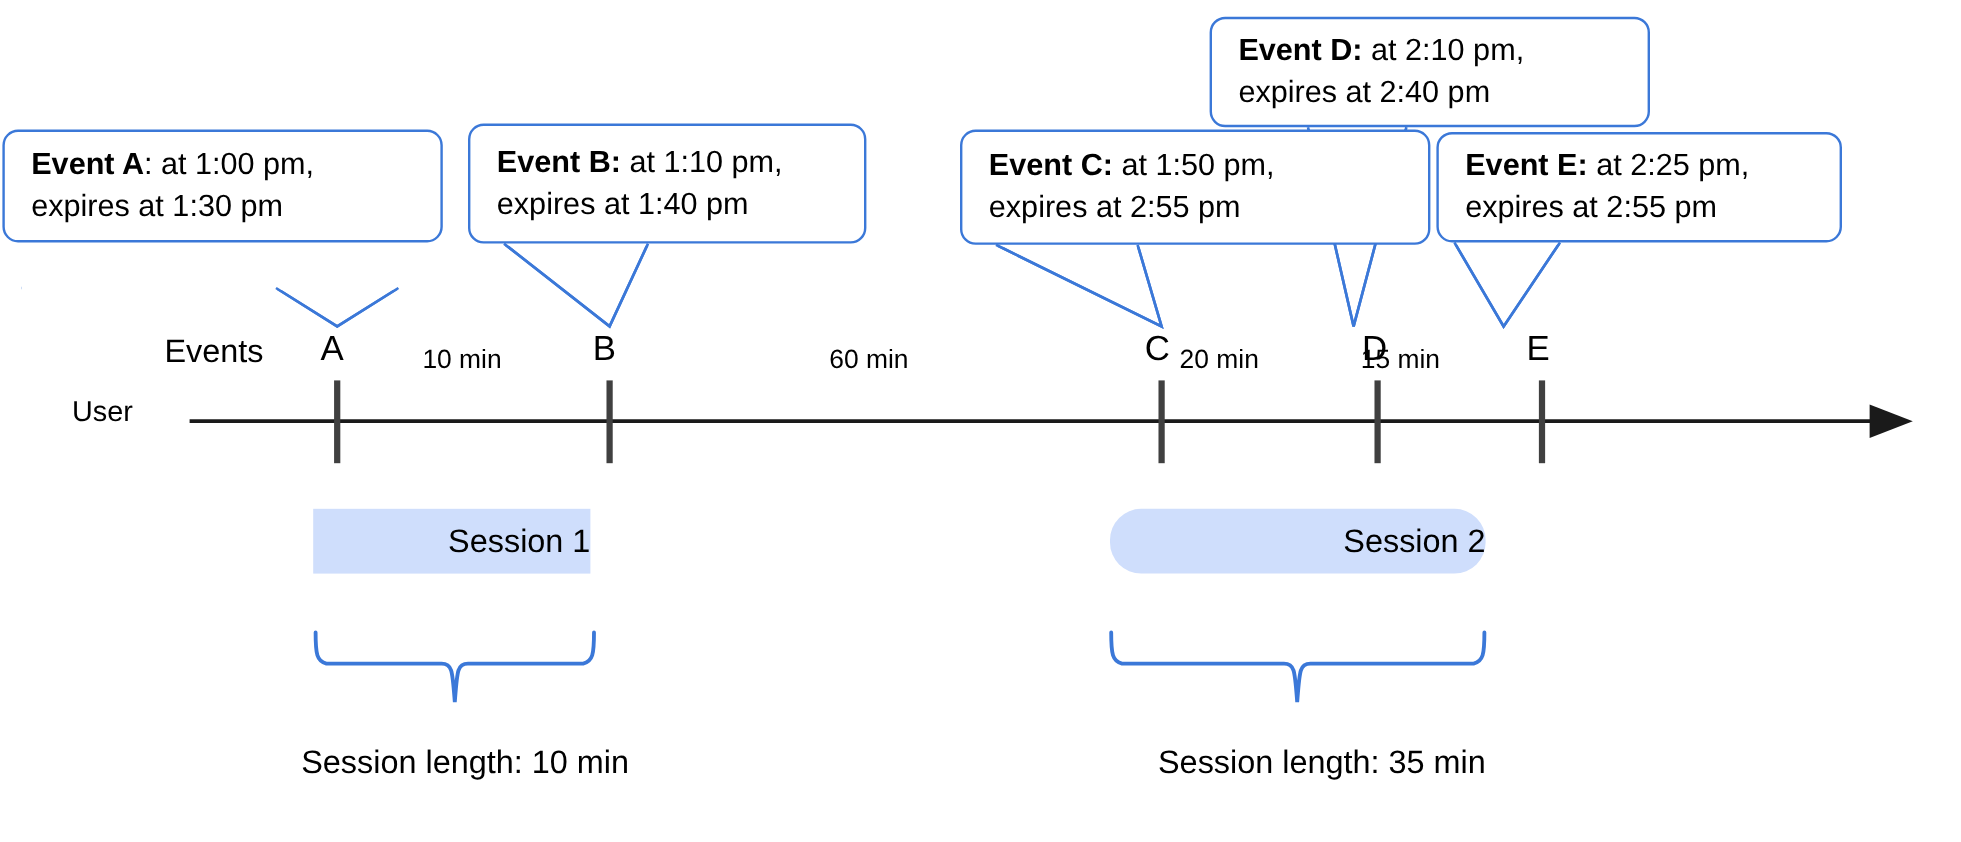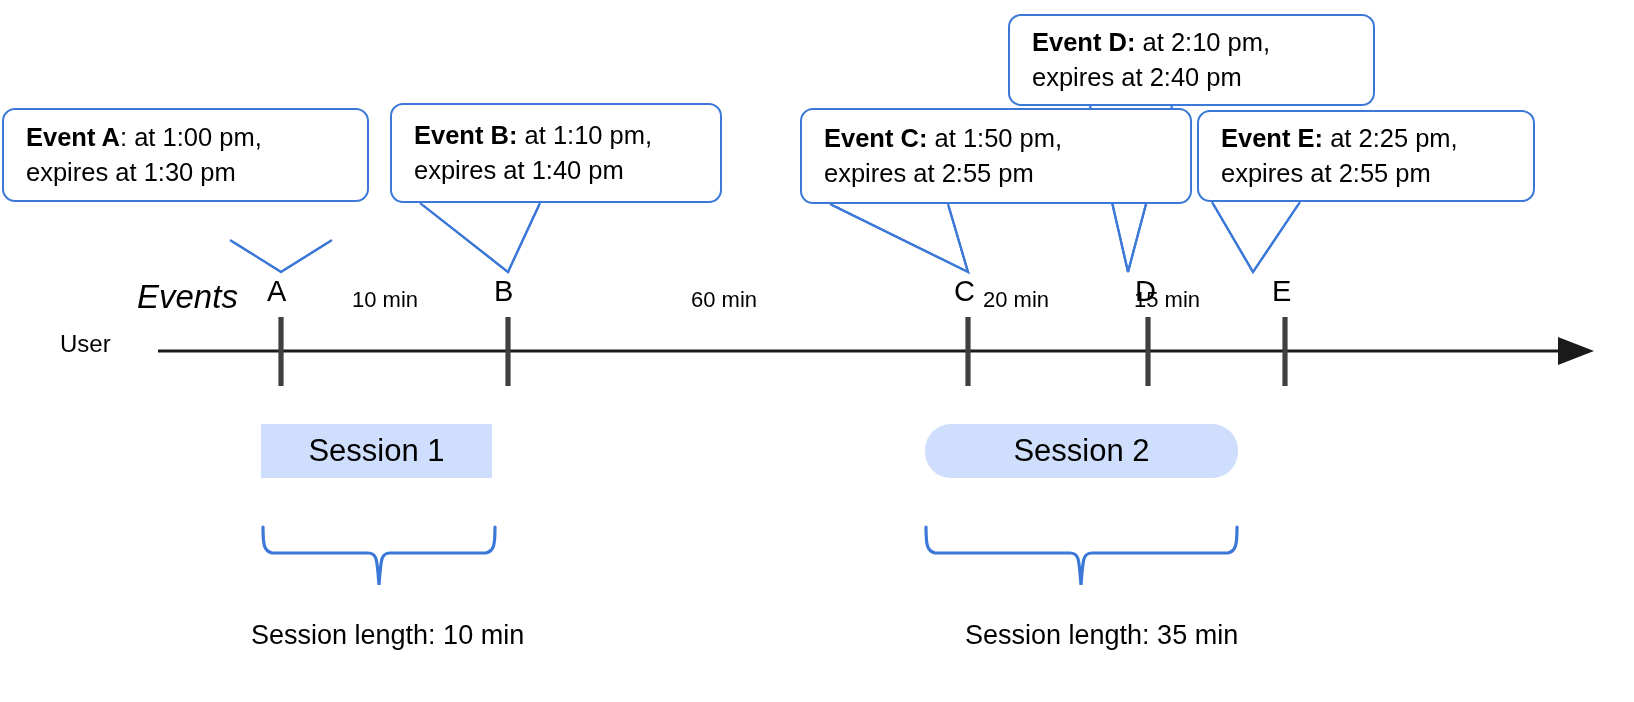--- a/index.html
+++ b/index.html
@@ -7,26 +7,26 @@
        font-family:"Liberation Sans","DejaVu Sans",sans-serif;color:#000;}
   #stage{position:relative;width:1634px;height:702px;}
   svg.layer{position:absolute;left:0;top:0;width:1634px;height:702px;overflow:visible;}
   .callout{position:absolute;box-sizing:border-box;border:2.2px solid #3b78d8;
            border-radius:13px;background:#fff;z-index:3;}
   .callout .txt{position:absolute;left:22px;right:10px;top:50%;transform:translateY(-50%);
                 font-size:25.5px;line-height:35px;color:#000;white-space:nowrap;}
   .callout .txt b{font-weight:bold;}
   .lbl{position:absolute;white-space:nowrap;z-index:5;}
   .lbl-user{font-size:24px;}
-  .lbl-events{font-size:33px;font-style:italic;}
+  .lbl-events{font-size:27px;}
   .lbl-tick{font-size:29px;}
   .lbl-dur{font-size:22px;}
   .lbl-sesslen{font-size:27px;}
   .sessbox{position:absolute;background:#cfdefc;z-index:2;display:flex;
-           align-items:center;justify-content:center;font-size:31px;color:#000;}
+           align-items:center;justify-content:flex-end;font-size:27px;color:#000;}
 </style>
 </head>
 <body>
 
 <div id="stage">
 
   <div class="callout" style="left:2px;top:108px;width:367px;height:94px;">
     <div class="txt">
       <span><b>Event A</b><span>: </span><span>at 1:00 pm,</span></span><br>
       <span>expires at 1:30 pm</span>

